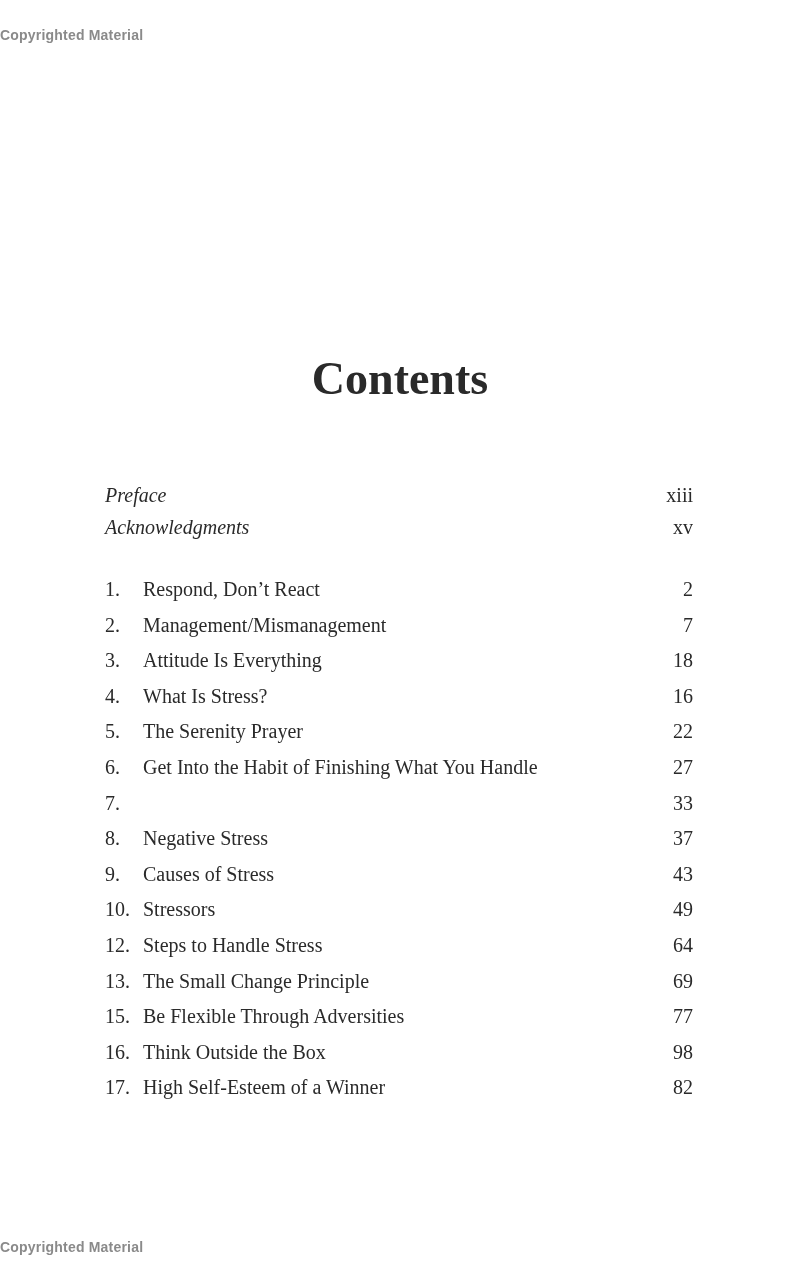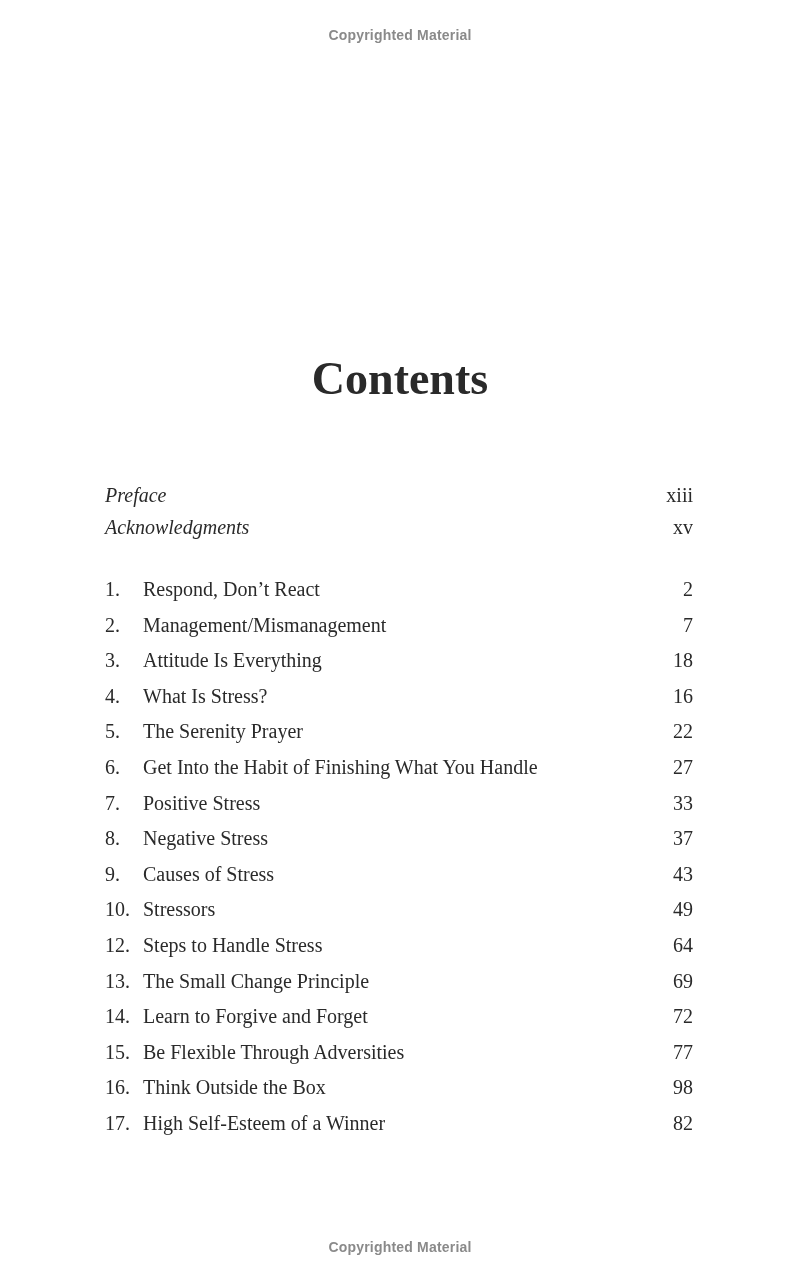--- a/index.html
+++ b/index.html
@@ -11,21 +11,20 @@
       width: 800px;
       height: 1282px;
       position: relative;
       overflow: hidden;
       color: #222222;
     }
     .watermark {
       position: absolute;
       left: 0;
       width: 800px;
-      text-align: center;
       font-family: "Liberation Sans", sans-serif;
       font-weight: bold;
       font-size: 14px;
       color: #8a8a8a;
       letter-spacing: 0.2px;
     }
     .wm-top { top: 27px; }
     .wm-bottom { top: 1239px; }
 
     .title {
@@ -125,21 +124,20 @@
   <div class="row">
       <span class="entry">
         <span class="num">6.</span>
         <span>Get Into the Habit of Finishing What You Handle</span>
       </span>
       <span class="page">27</span>
     </div>
   <div class="row">
       <span class="entry">
         <span class="num">7.</span>
-        <span>Positive Stress</span>
       </span>
       <span class="page">33</span>
     </div>
   <div class="row">
       <span class="entry">
         <span class="num">8.</span>
         <span>Negative Stress</span>
       </span>
       <span class="page">37</span>
     </div>
@@ -166,27 +164,20 @@
     </div>
   <div class="row">
       <span class="entry">
         <span class="num">13.</span>
         <span>The Small Change Principle</span>
       </span>
       <span class="page">69</span>
     </div>
   <div class="row">
       <span class="entry">
-        <span class="num">14.</span>
-        <span>Learn to Forgive and Forget</span>
-      </span>
-      <span class="page">72</span>
-    </div>
-  <div class="row">
-      <span class="entry">
         <span class="num">15.</span>
         <span>Be Flexible Through Adversities</span>
       </span>
       <span class="page">77</span>
     </div>
   <div class="row">
       <span class="entry">
         <span class="num">16.</span>
         <span>Think Outside the Box</span>
       </span>

